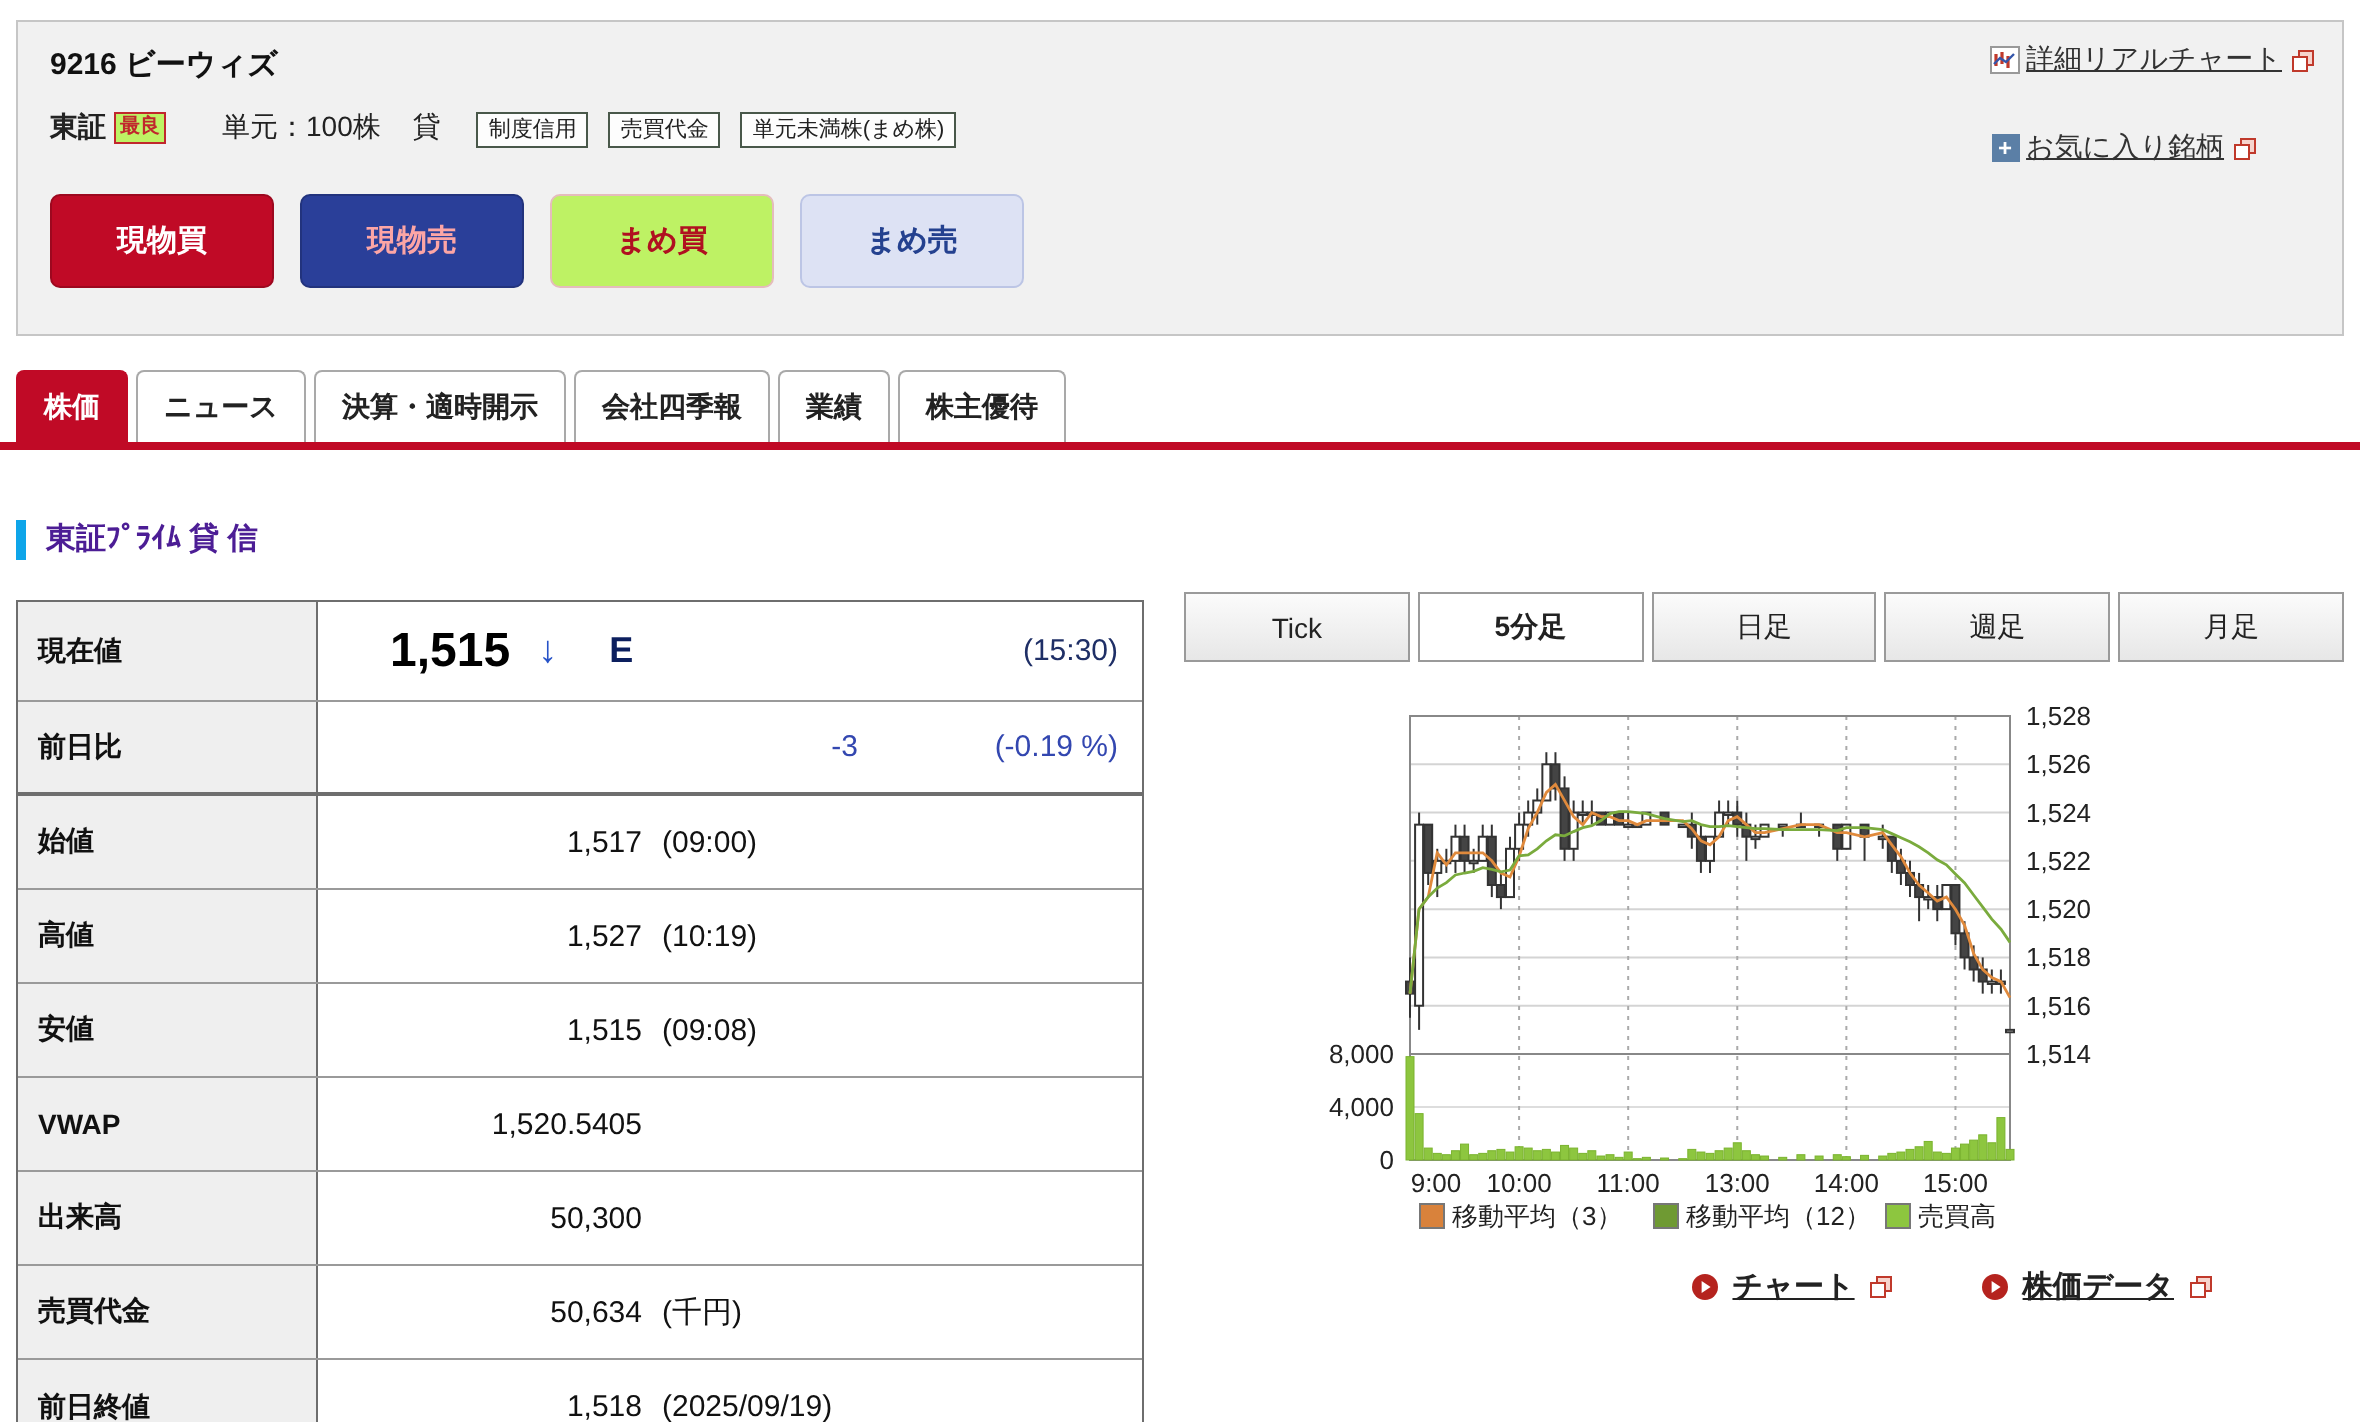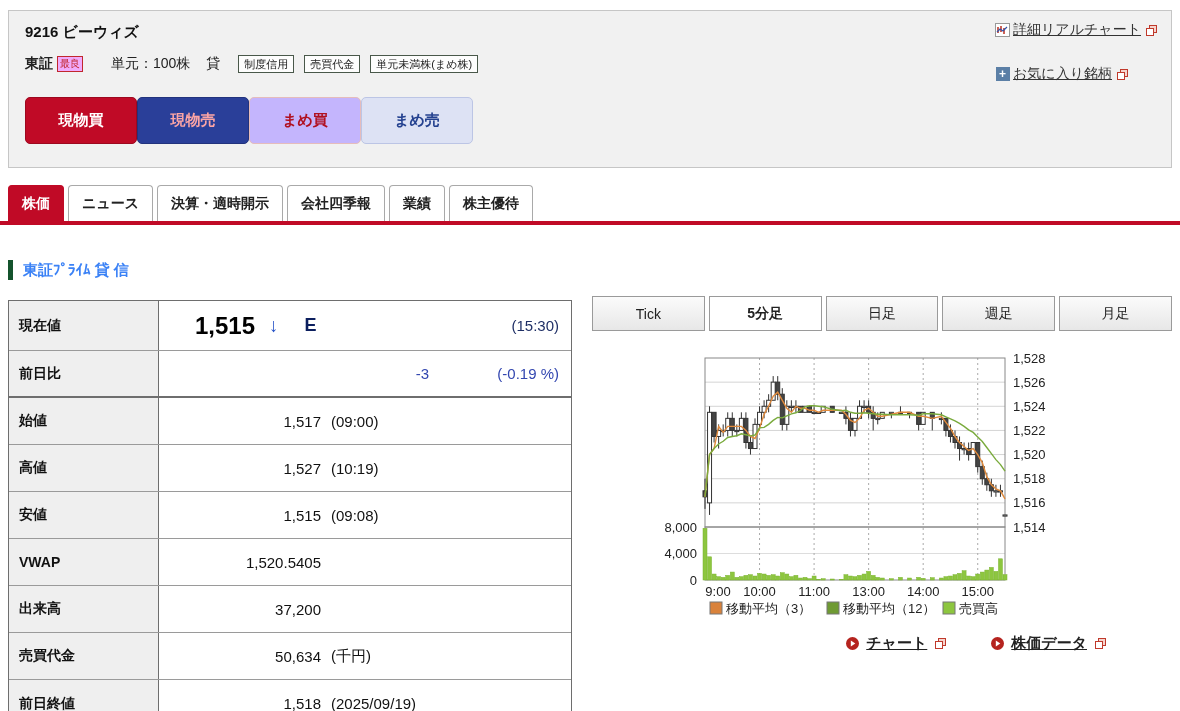--- a/index.html
+++ b/index.html
@@ -8,48 +8,48 @@
     font-family: "Liberation Sans", "DejaVu Sans", sans-serif;
     background:#fff; color:#222; position:relative; overflow:hidden;
   }
   
   .header-box { position:absolute; left:8px; top:10px; width:1164px; height:158px;
     background:#f1f1f1; border:1px solid #c6c6c6; }
   .stock-title { position:absolute; left:16px; top:12px; font-size:15px; font-weight:bold; color:#111; }
   .meta-row { position:absolute; left:16px; top:42px; height:22px; display:flex; align-items:center; font-size:14px; color:#222; }
   .meta-row .exchange { font-weight:bold; }
   .best-badge { display:inline-block; margin-left:4px; border:1px solid #c1272d; color:#c1272d;
-    background:#f0abfc; font-size:10px; line-height:14px; padding:0 2px; font-weight:normal; }
+    background:#bef264; font-size:10px; line-height:14px; padding:0 2px; font-weight:bold; }
   .unit { margin-left:28px; }
   .kashi { margin-left:16px; margin-right:8px; }
   .credit-badge { display:inline-block; margin-left:10px; border:1px solid #49584a; background:#fdfdfd;
     color:#222; font-size:11px; line-height:16px; padding:0 5px; }
-  .btn-row { position:absolute; left:16px; top:86px; display:flex; }
+  .btn-row { position:absolute; left:16px; top:86px; display:flex; gap:13px; }
   .trade-btn { width:112px; height:47px; border-radius:5px; font-size:15px; font-weight:bold;
     display:flex; align-items:center; justify-content:center; cursor:pointer; border:1px solid transparent; }
   .trade-btn.buy  { background:#c00a26; color:#fff; border-color:#9d081f; }
   .trade-btn.sell { background:#2a3f99; color:#fca5a5; border-color:#22337d; }
-  .trade-btn.mame-buy  { background:#c4b5fd; color:#b01020; border-color:#e5bcbc; }
+  .trade-btn.mame-buy  { background:#bef264; color:#b01020; border-color:#e5bcbc; }
   .trade-btn.mame-sell { background:#dde2f4; color:#24418f; border-color:#bcc5e5; }
   .header-links { position:absolute; right:12px; top:10px; display:flex; flex-direction:column; gap:26px; align-items:flex-start; }
   .hlink-row { display:flex; align-items:center; gap:3px; font-size:14px; }
   .hlink-row a { color:#333; text-decoration:underline; cursor:pointer; }
   .icon-box { display:inline-flex; width:15px; height:15px; align-items:center; justify-content:center; }
   .plus-icon { width:14px; height:14px; background:#5b7fa6; color:#fff; font-size:12px; font-weight:bold;
     display:inline-flex; align-items:center; justify-content:center; line-height:12px; }
   
   .tab-bar { position:absolute; left:8px; top:185px; display:flex; gap:4px; }
   .tab { height:36px; padding:0 13px; display:flex; align-items:center; font-size:14px; font-weight:bold;
     background:#fff; color:#222; border:1px solid #a9a9a9; border-bottom:none;
     border-radius:4px 4px 0 0; cursor:pointer; }
   .tab.active { background:#c00a26; color:#fff; border-color:#c00a26; }
   .tab-underline { position:absolute; left:0; top:221px; width:1180px; height:4px; background:#c00a26; }
   
-  .section-title { position:absolute; left:8px; top:260px; border-left:5px solid #14532d;
-    padding-left:10px; font-size:15px; font-weight:bold; color:#3b82f6; line-height:20px; }
+  .section-title { position:absolute; left:8px; top:260px; border-left:5px solid #0ea5e9;
+    padding-left:10px; font-size:15px; font-weight:bold; color:#4c1d95; line-height:20px; }
   
   .quote-table { position:absolute; left:8px; top:300px; width:564px; border:1px solid #6e6e6e; background:#fff; }
   .qrow { display:flex; border-bottom:1px solid #9a9a9a; height:47px; }
   .qrow:last-child { border-bottom:none; }
   .qrow.current { height:50px; }
   .qrow.change  { border-bottom:2px solid #6e6e6e; }
   .qlabel { width:150px; background:#efefef; border-right:1px solid #6e6e6e;
     display:flex; align-items:center; padding-left:10px; font-size:14px; font-weight:bold; color:#111; }
   .qval { flex:1; position:relative; display:flex; align-items:center; padding-left:12px; font-size:15px; color:#111; }
   .qval .num { display:inline-block; width:150px; text-align:right; }
@@ -179,21 +179,21 @@
     </div>
     <div class="qrow">
       <div class="qlabel">VWAP</div>
       <div class="qval">
         <span class="num">1,520.5405</span>
       </div>
     </div>
     <div class="qrow">
       <div class="qlabel">出来高</div>
       <div class="qval">
-        <span class="num">37,200</span>
+        <span class="num">50,300</span>
       </div>
     </div>
     <div class="qrow">
       <div class="qlabel">売買代金</div>
       <div class="qval">
         <span class="num">50,634</span>
         <span class="note">(千円)</span>
       </div>
     </div>
     <div class="qrow">

